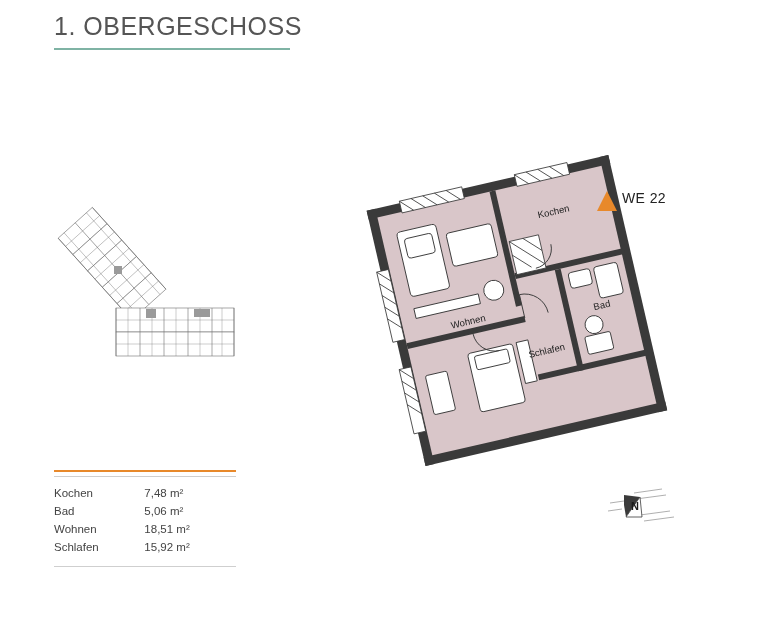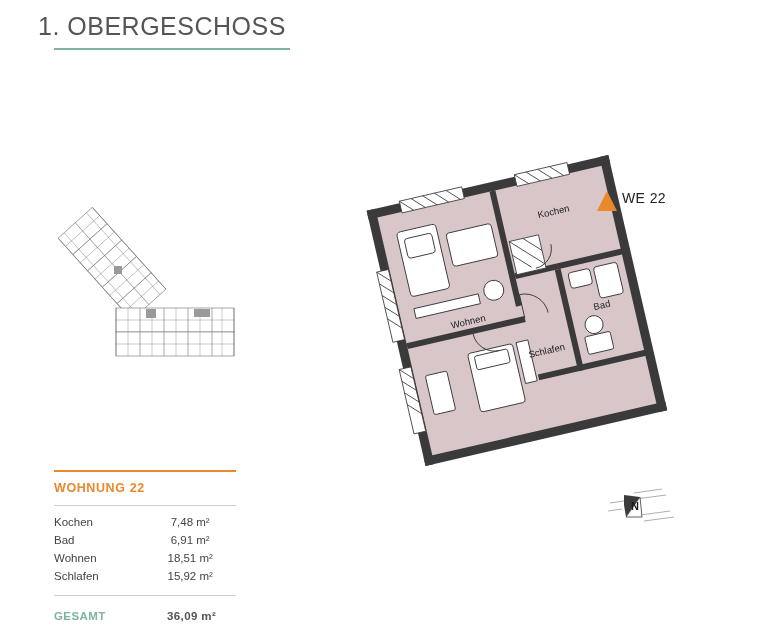--- a/index.html
+++ b/index.html
@@ -12,21 +12,21 @@
     background: #ffffff;
     font-family: "Liberation Sans", sans-serif;
     color: #333333;
     overflow: hidden;
     position: relative;
   }
 
   
   .page-title {
     position: absolute;
-    left: 38px;
+    left: 54px;
     top: 12px;
     font-size: 25px;
     letter-spacing: 0.5px;
     color: #555555;
     font-weight: 400;
   }
   .title-rule {
     position: absolute;
     left: 54px;
     top: 48px;
@@ -75,21 +75,21 @@
     width: 182px;
     border-collapse: collapse;
     font-size: 11.5px;
     color: #444444;
   }
   .legend td {
     padding: 3px 0;
     vertical-align: baseline;
   }
   .legend td.val {
-    text-align: center;
+    text-align: left;
     white-space: nowrap;
   }
   .legend .total-row td {
     font-weight: bold;
     color: #7fb3a4;
     padding-top: 7px;
     font-size: 11.5px;
     letter-spacing: 0.4px;
   }
   .legend .total-row td.val { color: #555555; }
@@ -284,51 +284,42 @@
 
 <div style="position:absolute;left:596px;top:189px;">
   <svg width="22" height="24" viewBox="0 0 22 24">
     <polygon points="11,2 21,22 1,22" fill="#e8892b"></polygon>
   </svg>
 </div>
 <div class="we-label" style="left:622px;top:190px;">WE 22</div>
 
 <div class="legend">
   <div class="rule-top"></div>
-  <div class="heading">WOHNUNG 22</div>
   <div class="rule-thin"></div>
   <table>
     <tbody>
       <tr>
         <td>Kochen</td>
         <td class="val">7,48 m²</td>
       </tr>
       <tr>
         <td>Bad</td>
-        <td class="val">6,91 m²</td>
+        <td class="val">5,06 m²</td>
       </tr>
       <tr>
         <td>Wohnen</td>
         <td class="val">18,51 m²</td>
       </tr>
       <tr>
         <td>Schlafen</td>
         <td class="val">15,92 m²</td>
       </tr>
     </tbody>
   </table>
   <div class="rule-thin" style="margin-top:10px;"></div>
-  <table>
-    <tbody>
-      <tr class="total-row">
-        <td>GESAMT</td>
-        <td class="val">36,09 m²</td>
-      </tr>
-    </tbody>
-  </table>
 </div>
 
 <div class="compass">
   <svg width="78" height="40" viewBox="0 0 78 40">
     <g stroke="#9a9a9a" stroke-width="0.8">
       <line x1="34" y1="6" x2="62" y2="2"></line>
       <line x1="36" y1="12" x2="66" y2="8"></line>
       <line x1="40" y1="28" x2="70" y2="24"></line>
       <line x1="44" y1="34" x2="74" y2="30"></line>
       <line x1="10" y1="16" x2="24" y2="14"></line>

